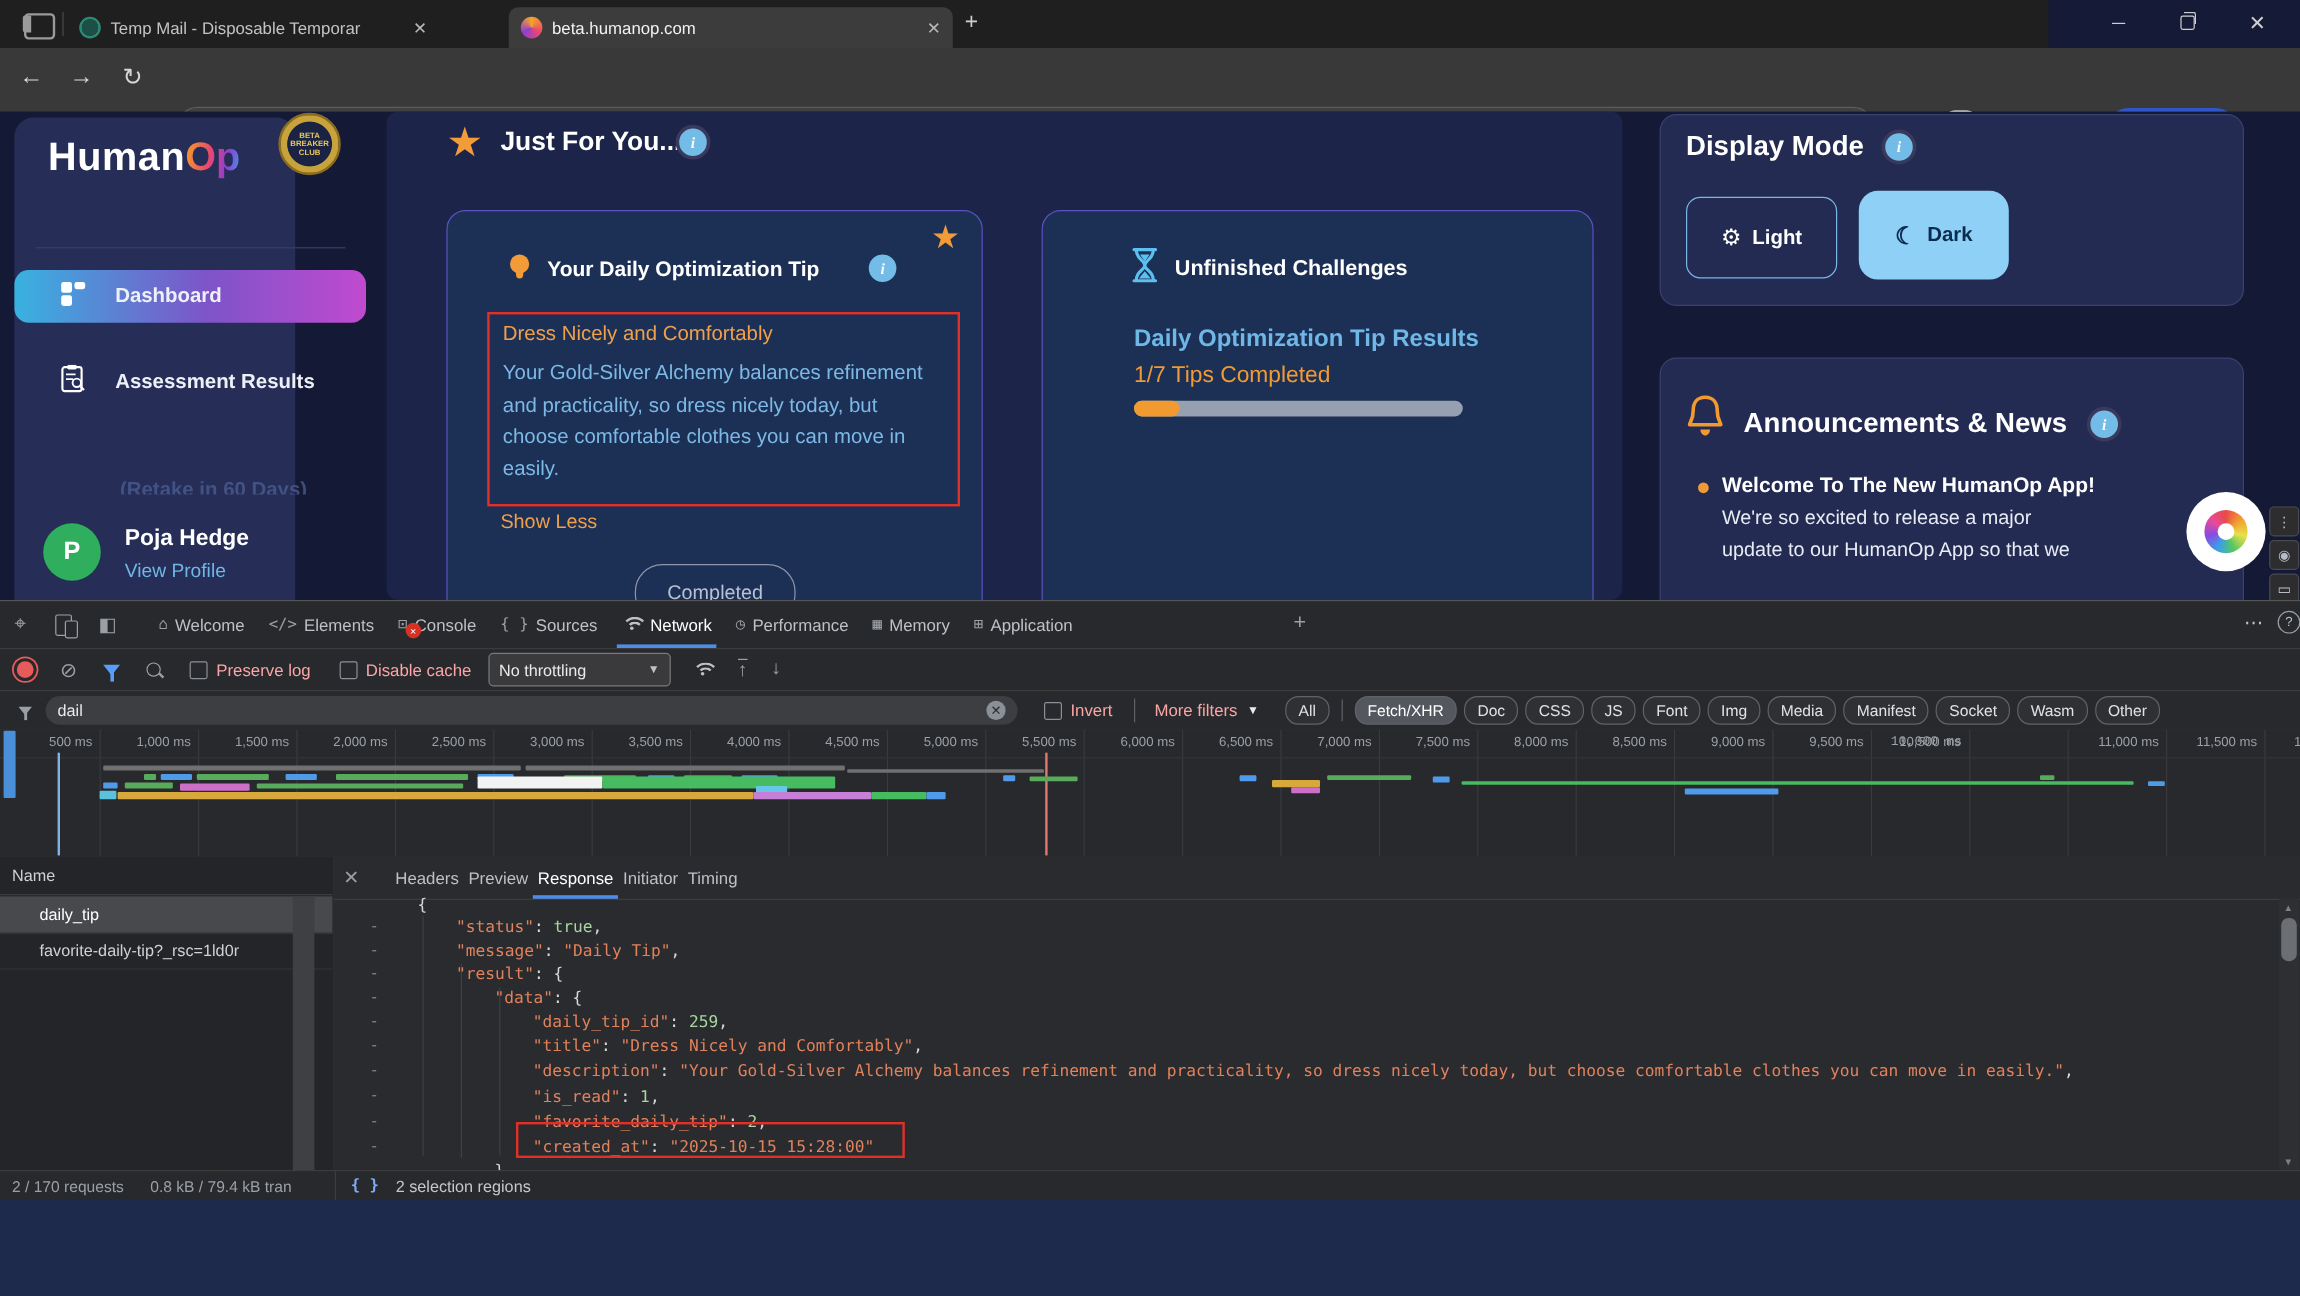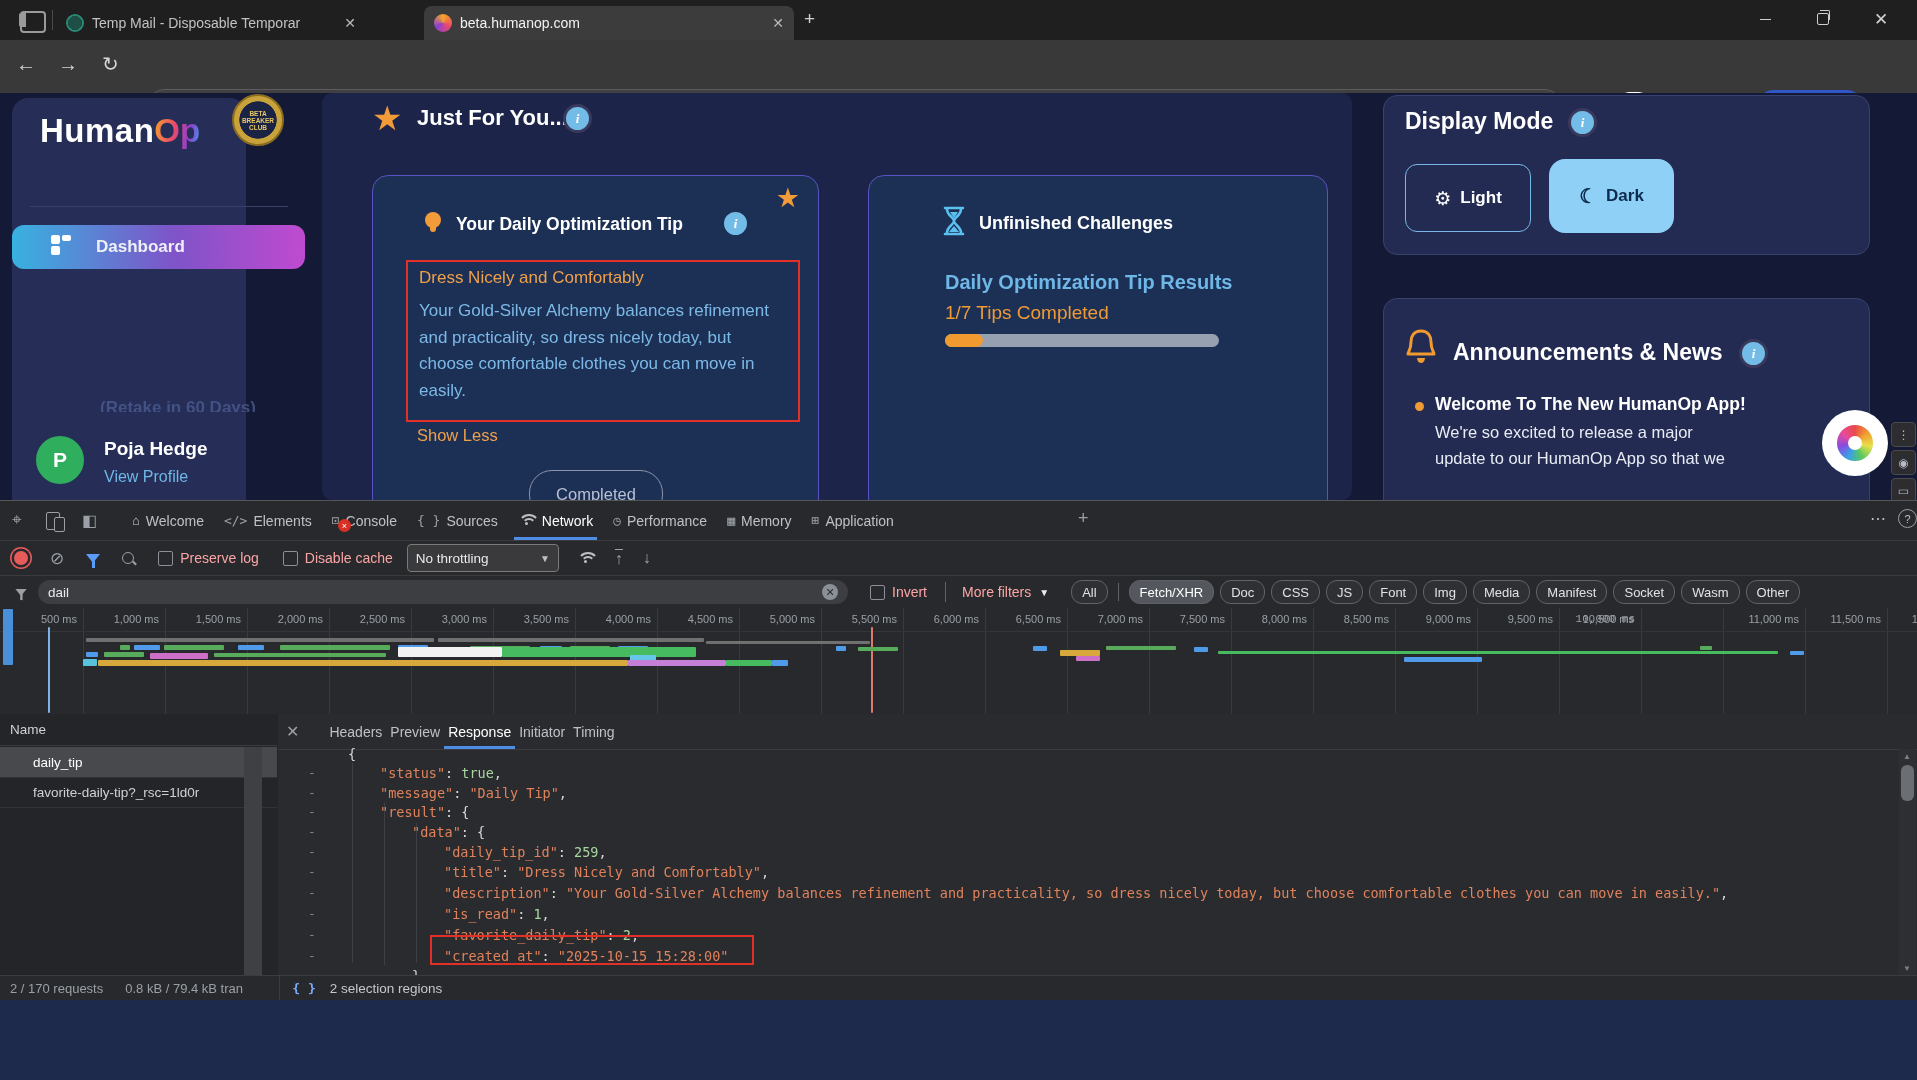--- a/index.html
+++ b/index.html
@@ -2,21 +2,21 @@
 <html><head>
 <meta charset="utf-8">
 <style>
   html,body{margin:0;padding:0;background:#0d1226;}
   #stage{position:relative;width:1917px;height:1080px;overflow:hidden;background:#151b37;
          font-family:"Liberation Sans",sans-serif;-webkit-font-smoothing:antialiased;}
   .a{position:absolute;}
   .flex{display:flex;align-items:center;}
 
   
-  #titlebar{left:0;top:0;width:1917px;height:40px;background:#1f1f1f;}
+  #titlebar{left:0;top:0;width:1707px;height:40px;background:#1f1f1f;}
   .btab{top:6px;height:34px;border-radius:8px 8px 0 0;display:flex;align-items:center;color:#c3c3c3;font-size:14px;}
   .btab .fav{width:18px;height:18px;border-radius:50%;margin:0 8px 0 10px;flex:0 0 auto;}
   .btab .x{margin-left:auto;margin-right:10px;color:#b9b9b9;font-size:14px;}
   #tab2{background:#3c3c3c;color:#f2f2f2;}
   .winbtn{top:0;width:46px;height:38px;display:flex;align-items:center;justify-content:center;color:#cfcfcf;}
   #toolbar{left:0;top:40px;width:1917px;height:53px;background:#393939;border-bottom:1px solid #2a2a2a;}
   .navico{color:#d5d5d5;font-size:20px;}
   #urlpill{left:147px;top:49px;width:1413px;height:35px;border-radius:18px;background:#404040;border:1px solid #5c5c5c;display:flex;align-items:center;}
   #urltext{color:#ececec;font-size:15px;margin-left:8px;}
   .lock{width:11px;height:9px;border:1.5px solid #d5d5d5;border-radius:2px;position:relative;margin-left:16px;}
@@ -179,20 +179,33 @@
       <div class="a" style="left:18px;top:108px;width:258px;height:1px;background:#39406a;"></div>
       <div class="a side-item" id="nav-dashboard" style="top:127px;">
         <span class="ic">
           <svg width="22" height="22" viewBox="0 0 22 22">
               <rect x="1" y="1" width="9" height="9" rx="2" fill="#fff"></rect>
               <rect x="12" y="1" width="9" height="6" rx="2" fill="#fff"></rect>
               <rect x="1" y="12" width="9" height="9" rx="2" fill="#fff"></rect>
             </svg>
         </span>
         <span>Dashboard</span>
+      </div>
+      <div class="a side-item" style="top:198px;">
+        <span class="ic">
+          <svg width="22" height="24" viewBox="0 0 22 24">
+              <rect x="2" y="2" width="16" height="20" rx="2" fill="none" stroke="#fff" stroke-width="1.8"></rect>
+              <rect x="6" y="0" width="8" height="4" rx="1.5" fill="#fff"></rect>
+              <line x1="5" y1="8" x2="13" y2="8" stroke="#fff" stroke-width="1.5"></line>
+              <line x1="5" y1="12" x2="11" y2="12" stroke="#fff" stroke-width="1.5"></line>
+              <circle cx="14" cy="15" r="3.5" fill="none" stroke="#fff" stroke-width="1.6"></circle>
+              <line x1="17" y1="18" x2="20" y2="21" stroke="#fff" stroke-width="1.8"></line>
+            </svg>
+        </span>
+        <span>Assessment Results</span>
       </div>
       <div class="a dimmed" style="left:88px;top:300px;font-size:17px;font-weight:bold;color:#4c5f94;opacity:.75;width:200px;overflow:hidden;height:14px;">(Retake in 60 Days)</div>
       <div class="a" style="left:24px;top:338px;width:48px;height:48px;border-radius:50%;background:#2fae5e;color:#fff;font-weight:bold;font-size:21px;display:flex;align-items:center;justify-content:center;">
         <span>P</span>
       </div>
       <div class="a" style="left:92px;top:340px;color:#fff;font-size:19px;font-weight:bold;">Poja Hedge</div>
       <div class="a" style="left:92px;top:370px;color:#6fb7e6;font-size:16px;">View Profile</div>
     </div>
 
     <div class="a star" style="left:372px;top:5px;font-size:34px;">★</div>

